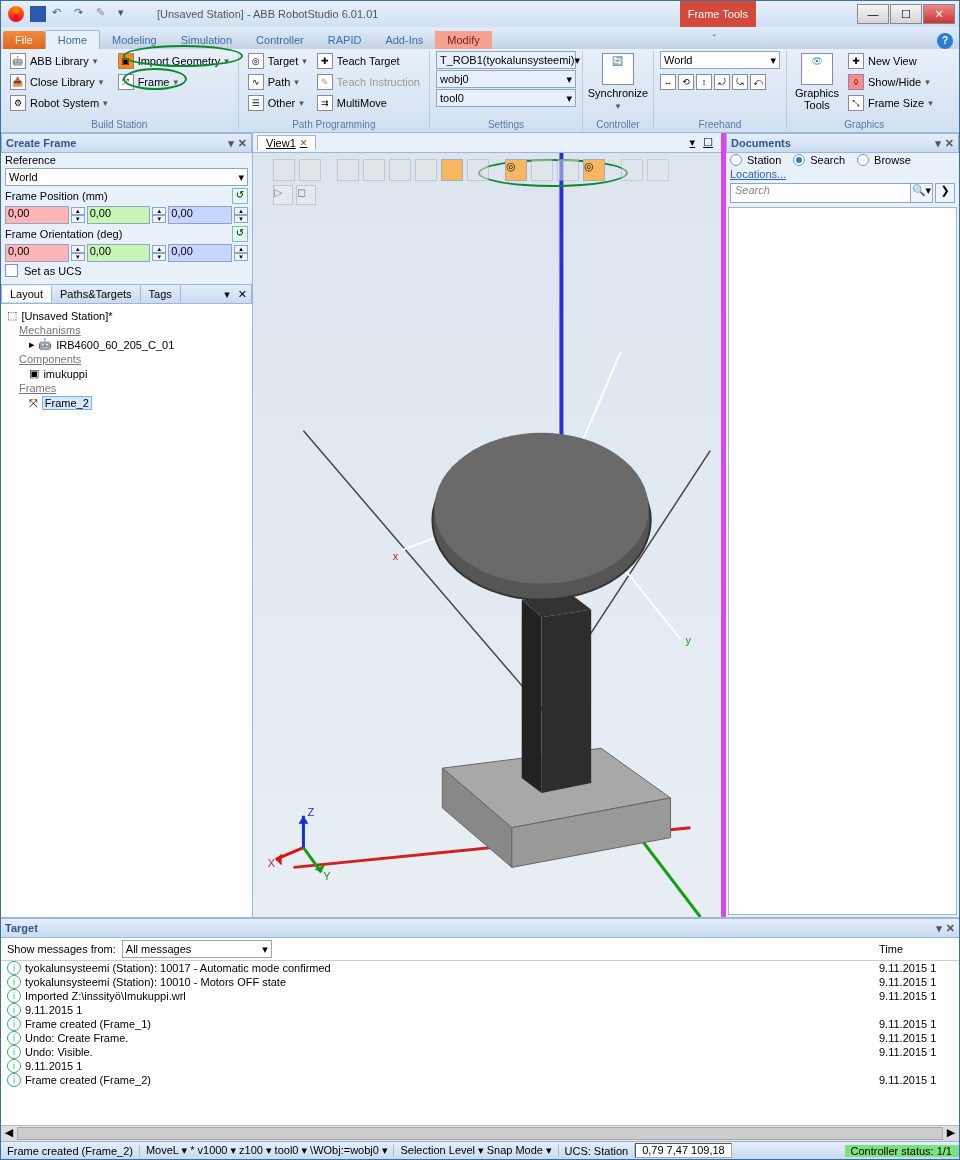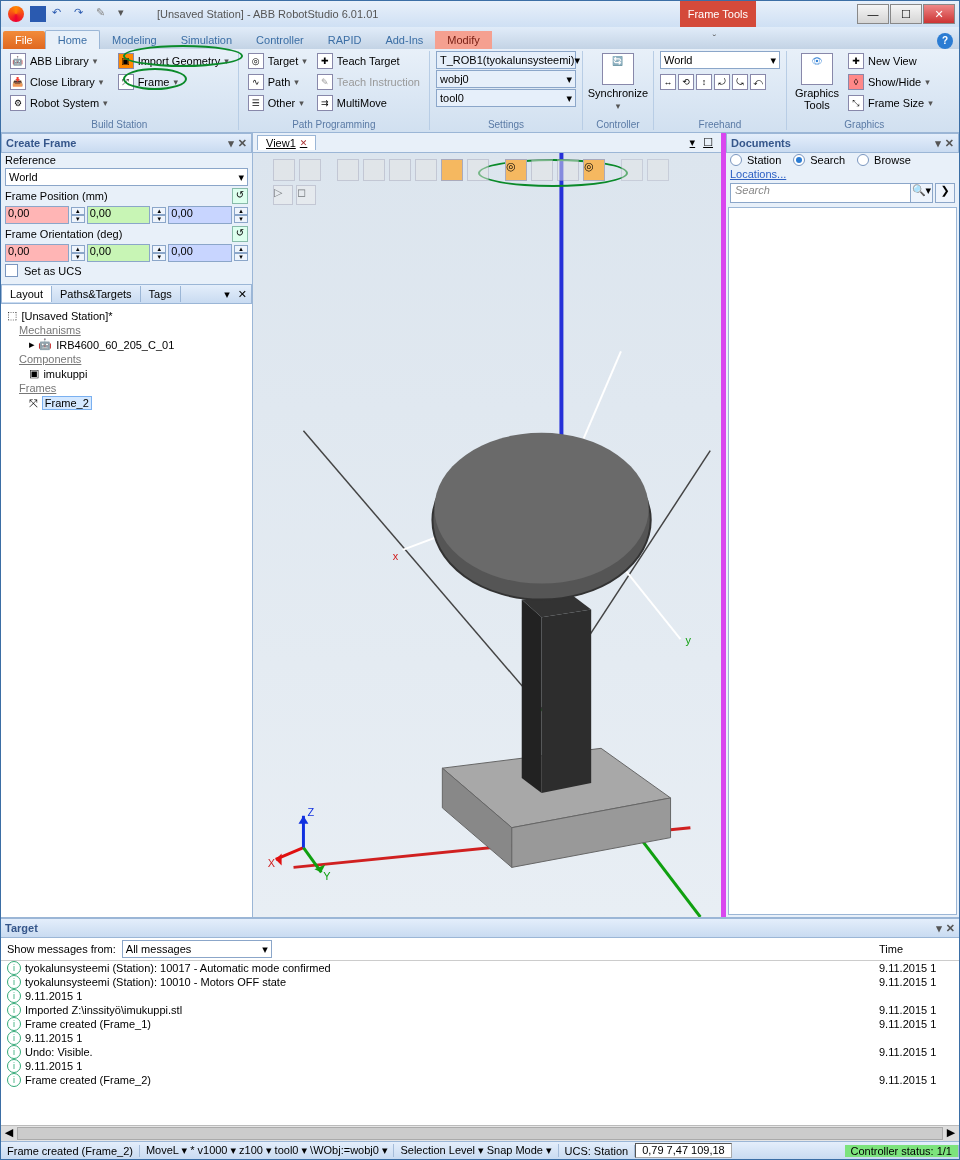--- a/index.html
+++ b/index.html
@@ -515,34 +515,35 @@
             <span class="msg">tyokalunsysteemi (Station): 10017 - Automatic mode confirmed</span>
             <span class="time">9.11.2015 1</span>
           </div>
           <div class="out-row">
             <span class="iico">i</span>
             <span class="msg">tyokalunsysteemi (Station): 10010 - Motors OFF state</span>
             <span class="time">9.11.2015 1</span>
           </div>
           <div class="out-row">
             <span class="iico">i</span>
-            <span class="time">9.11.2015 1</span>
-          </div>
-          <div class="out-row">
-            <span class="iico">i</span>
-            <span class="msg">Imported Z:\inssityö\imukuppi.stl</span>
+            <span class="msg">Imported Z:\inssityö\Imukuppi.wrl</span>
+            <span class="time">9.11.2015 1</span>
+          </div>
+          <div class="out-row">
+            <span class="iico">i</span>
             <span class="time">9.11.2015 1</span>
           </div>
           <div class="out-row">
             <span class="iico">i</span>
             <span class="msg">Frame created (Frame_1)</span>
             <span class="time">9.11.2015 1</span>
           </div>
           <div class="out-row">
             <span class="iico">i</span>
+            <span class="msg">Undo: Create Frame.</span>
             <span class="time">9.11.2015 1</span>
           </div>
           <div class="out-row">
             <span class="iico">i</span>
             <span class="msg">Undo: Visible.</span>
             <span class="time">9.11.2015 1</span>
           </div>
           <div class="out-row">
             <span class="iico">i</span>
             <span class="time">9.11.2015 1</span>

